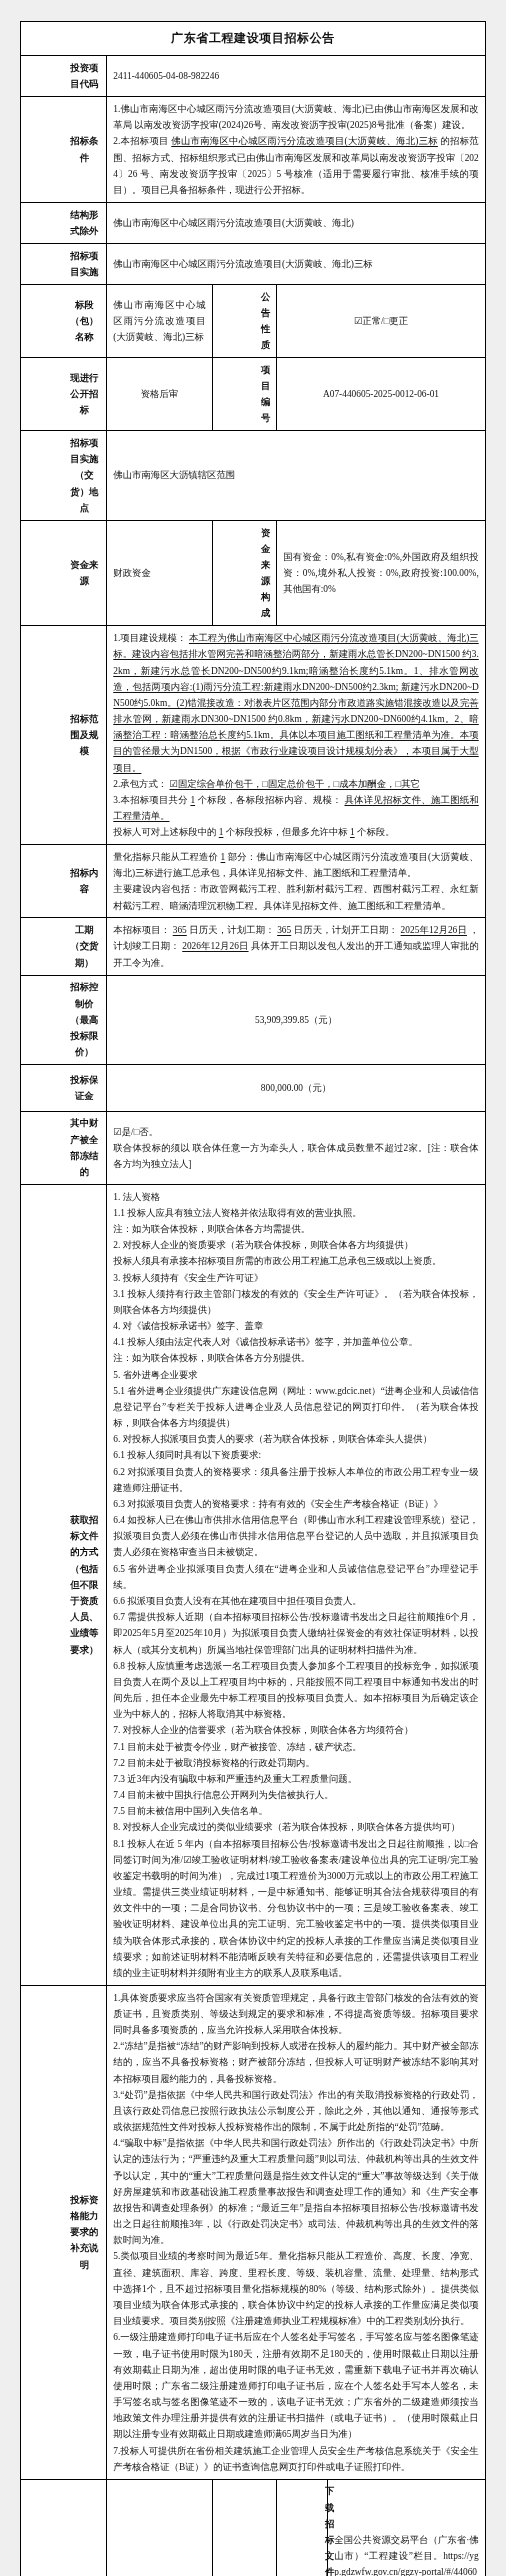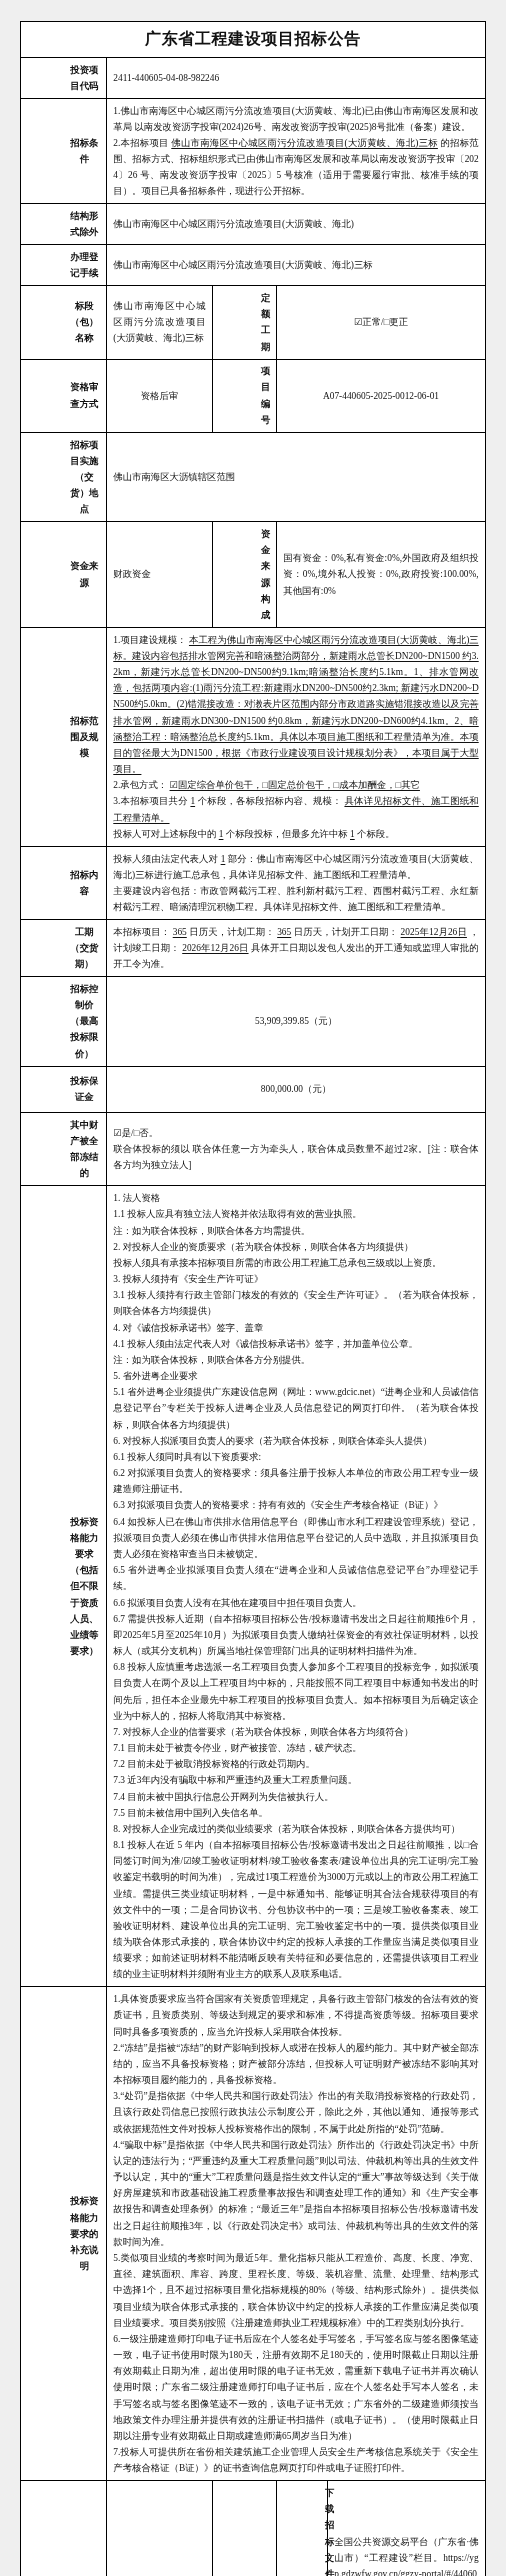--- a/index.html
+++ b/index.html
@@ -19,21 +19,21 @@
   td{
     border:0.6px solid #000;
     padding:3.8px 6.3px;
     vertical-align:middle;
     height:27.6px;
     line-height:1.72;
     word-break:break-all;
     overflow-wrap:anywhere;
   }
   td.title{
-    font-size:16px;
+    font-size:12px;
     font-weight:bold;
     text-align:center;
     height:26px;
     letter-spacing:0.6px;
   }
   td.lbl{
     font-weight:bold;
     text-align:center;
     padding-left:48px;
   }
@@ -69,33 +69,33 @@
     <td class="val j" colspan="4"><span>1.佛山市南海区中心城区雨污分流改造项目(大沥黄岐、海北)已由佛山市南海区发展和改革局 以南发改资沥字投审(2024)26号、南发改资沥字投审(2025)8号批准（备案）建设。
 2.本招标项目 </span><span class="u">佛山市南海区中心城区雨污分流改造项目(大沥黄岐、海北)三标</span><span> 的招标范围、招标方式、招标组织形式已由佛山市南海区发展和改革局以南发改资沥字投审〔2024〕26 号、南发改资沥字投审〔2025〕5 号核准（适用于需要履行审批、核准手续的项目）。项目已具备招标条件，现进行公开招标。</span></td>
   </tr>
 
   <tr>
     <td class="lbl">结构形式除外</td>
     <td class="val j" colspan="4">佛山市南海区中心城区雨污分流改造项目(大沥黄岐、海北)</td>
   </tr>
 
   <tr>
-    <td class="lbl">办理登记手续</td>
+    <td class="lbl">招标项目实施</td>
     <td class="val j" colspan="4">佛山市南海区中心城区雨污分流改造项目(大沥黄岐、海北)三标</td>
   </tr>
 
   <tr>
     <td class="lbl">标段（包）名称</td>
     <td class="val j">佛山市南海区中心城区雨污分流改造项目(大沥黄岐、海北)三标</td>
-    <td class="lbl">定额工期</td>
+    <td class="lbl">公告性质</td>
     <td class="val c" colspan="2">☑正常/□更正</td>
   </tr>
 
   <tr>
-    <td class="lbl">资格审查方式</td>
+    <td class="lbl">现进行公开招标</td>
     <td class="val c">资格后审</td>
     <td class="lbl">项目编号</td>
     <td class="val c" colspan="2">A07-440605-2025-0012-06-01</td>
   </tr>
 
   <tr>
     <td class="lbl">招标项目实施（交货）地点</td>
     <td class="val j" colspan="4">佛山市南海区大沥镇辖区范围</td>
   </tr>
 
@@ -109,21 +109,21 @@
   <tr>
     <td class="lbl">招标范围及规模</td>
     <td class="val j" colspan="4"><span>1.项目建设规模： </span><span class="u">本工程为佛山市南海区中心城区雨污分流改造项目(大沥黄岐、海北)三标。建设内容包括排水管网完善和暗涵整治两部分，新建雨水总管长DN200~DN1500 约3.2km，新建污水总管长DN200~DN500约9.1km;暗涵整治长度约5.1km。1、排水管网改造，包括两项内容:(1)雨污分流工程:新建雨水DN200~DN500约2.3km; 新建污水DN200~DN500约5.0km。(2)错混接改造：对漖表片区范围内部分市政道路实施错混接改造以及完善排水管网，新建雨水DN300~DN1500 约0.8km，新建污水DN200~DN600约4.1km。2、暗涵整治工程：暗涵整治总长度约5.1km。具体以本项目施工图纸和工程量清单为准。本项目的管径最大为DN1500，根据《市政行业建设项目设计规模划分表》，本项目属于大型项目。</span><span>
 2.承包方式： </span><span class="u">☑固定综合单价包干，□固定总价包干，□成本加酬金，□其它</span><span>
 3.本招标项目共分 </span><span class="u">1</span><span> 个标段，各标段招标内容、规模： </span><span class="u">具体详见招标文件、施工图纸和工程量清单。</span><span>
 投标人可对上述标段中的 </span><span class="u">1</span><span> 个标段投标，但最多允许中标 </span><span class="u">1</span><span> 个标段。</span></td>
   </tr>
 
   <tr>
     <td class="lbl">招标内容</td>
-    <td class="val j" colspan="4"><span>投标人须由法定代表人对 </span><span class="u">1</span><span> 部分：佛山市南海区中心城区雨污分流改造项目(大沥黄岐、海北)三标进行施工总承包，具体详见招标文件、施工图纸和工程量清单。
+    <td class="val j" colspan="4"><span>量化指标只能从工程造价 </span><span class="u">1</span><span> 部分：佛山市南海区中心城区雨污分流改造项目(大沥黄岐、海北)三标进行施工总承包，具体详见招标文件、施工图纸和工程量清单。
 主要建设内容包括：市政管网截污工程、胜利新村截污工程、西围村截污工程、永红新村截污工程、暗涵清理沉积物工程。具体详见招标文件、施工图纸和工程量清单。</span></td>
   </tr>
 
   <tr>
     <td class="lbl">工期（交货期）</td>
     <td class="val j" colspan="4"><span>本招标项目： </span><span class="u">365</span><span> 日历天，计划工期： </span><span class="u">365</span><span> 日历天，计划开工日期： </span><span class="u">2025年12月26日</span><span> ，计划竣工日期： </span><span class="u">2026年12月26日</span><span> 具体开工日期以发包人发出的开工通知或监理人审批的开工令为准。</span></td>
   </tr>
 
   <tr>
     <td class="lbl">招标控制价（最高投标限价）</td>
@@ -135,21 +135,21 @@
     <td class="val c" colspan="4" style="height:38px">800,000.00（元）</td>
   </tr>
 
   <tr>
     <td class="lbl">其中财产被全部冻结的</td>
     <td class="val j" colspan="4">☑是/□否。
 联合体投标的须以 联合体任意一方为牵头人，联合体成员数量不超过2家。[注：联合体各方均为独立法人]</td>
   </tr>
 
   <tr>
-    <td class="lbl">投标资格能力要求（包括但不限于资质人员、业绩等要求）</td>
+    <td class="lbl">获取招标文件的方式（包括但不限于资质人员、业绩等要求）</td>
     <td class="val j" colspan="4">1. 法人资格
 1.1 投标人应具有独立法人资格并依法取得有效的营业执照。
 注：如为联合体投标，则联合体各方均需提供。
 2. 对投标人企业的资质要求（若为联合体投标，则联合体各方均须提供）
 投标人须具有承接本招标项目所需的市政公用工程施工总承包三级或以上资质。
 3. 投标人须持有《安全生产许可证》
 3.1 投标人须持有行政主管部门核发的有效的《安全生产许可证》。（若为联合体投标，则联合体各方均须提供）
 4. 对《诚信投标承诺书》签字、盖章
 4.1 投标人须由法定代表人对《诚信投标承诺书》签字，并加盖单位公章。
 注：如为联合体投标，则联合体各方分别提供。

